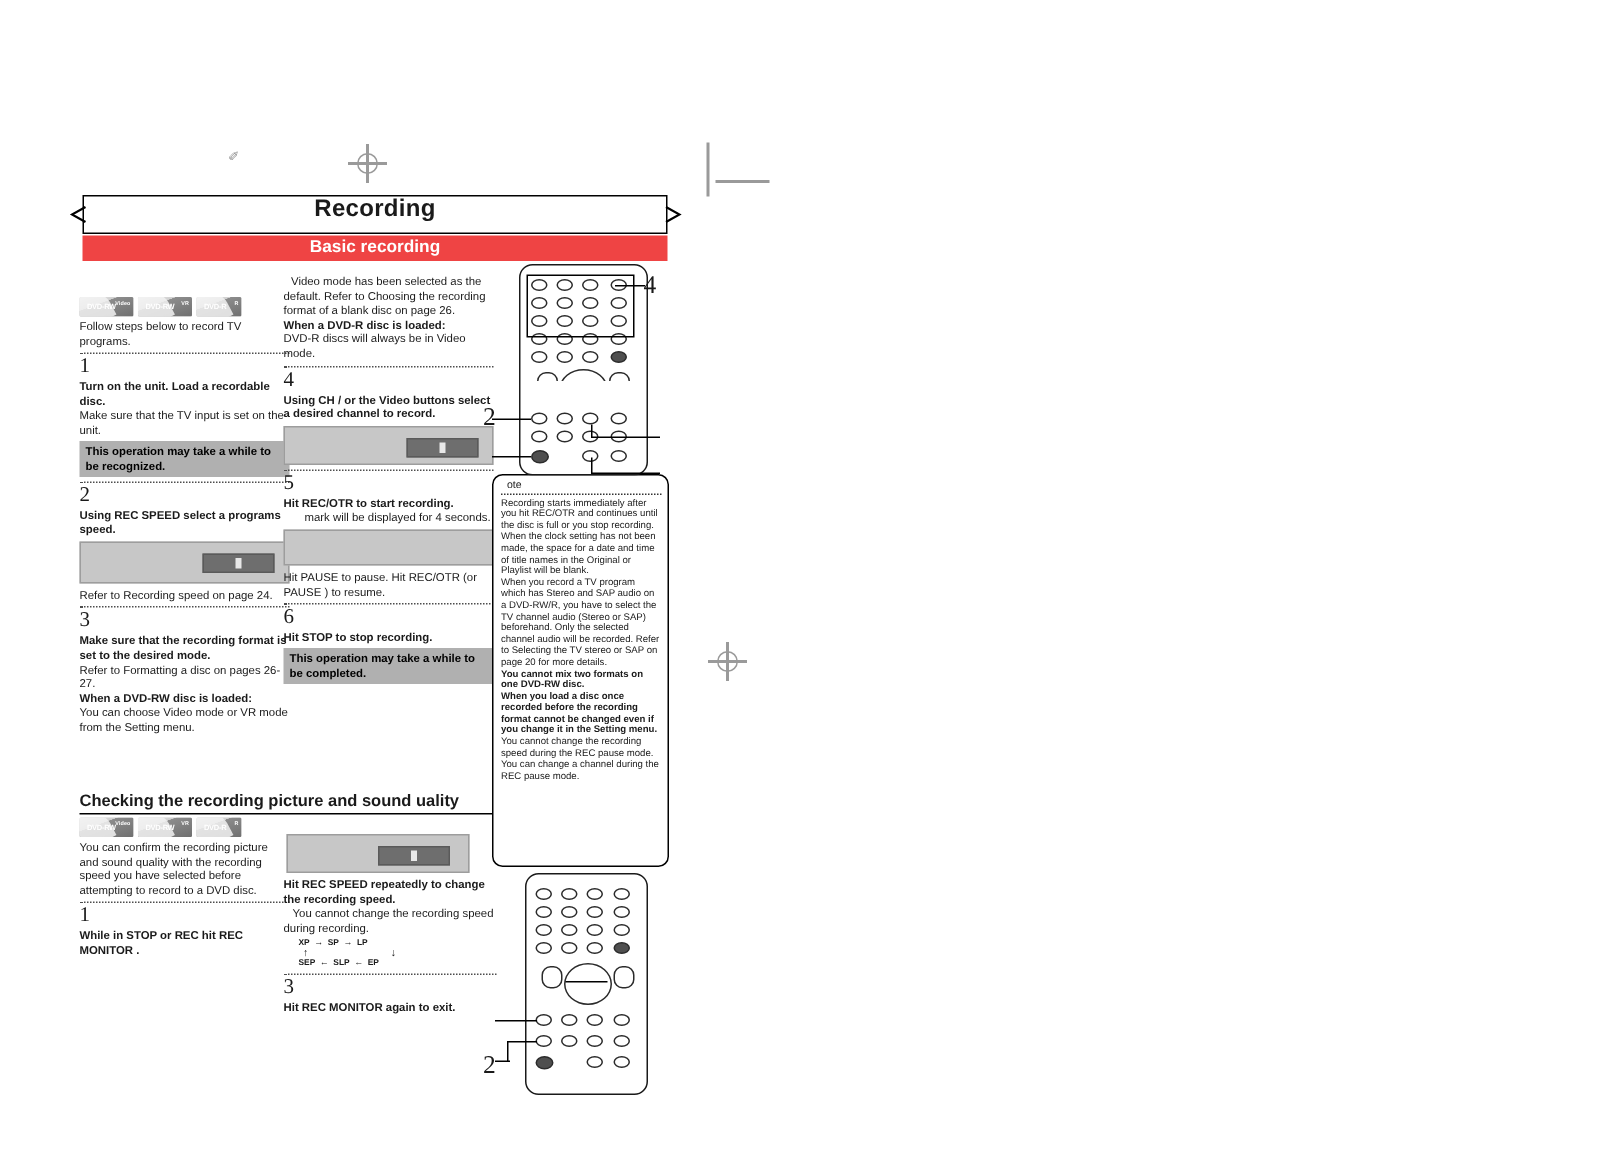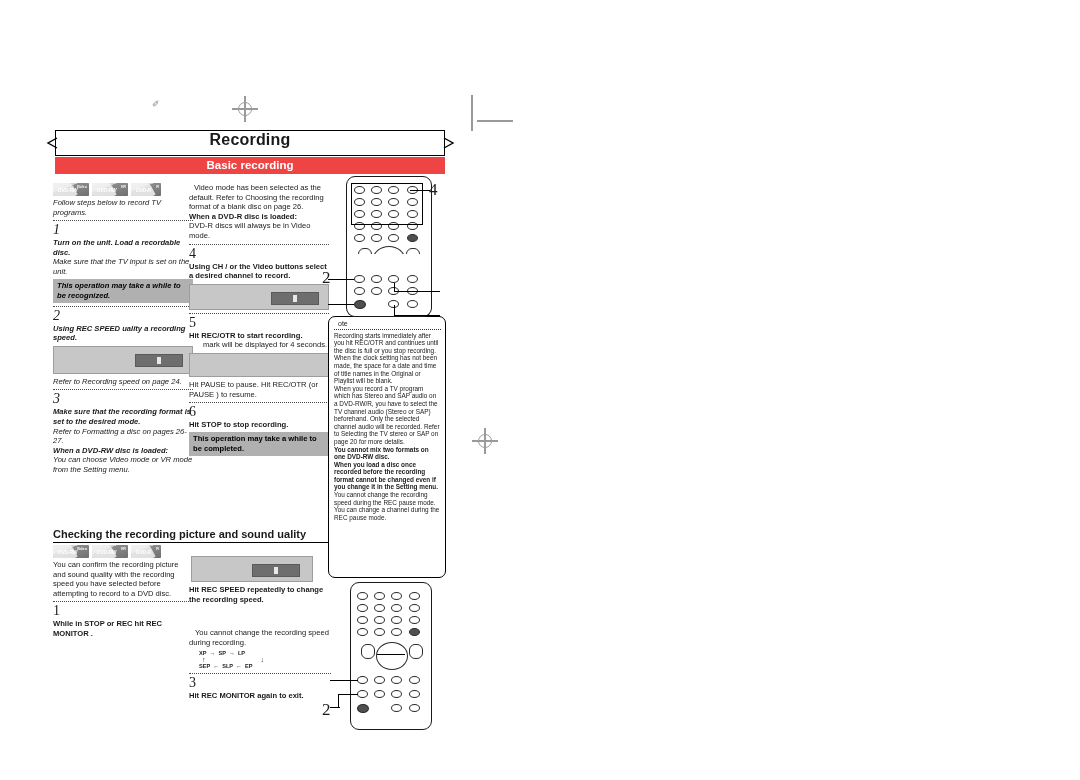--- a/index.html
+++ b/index.html
@@ -42,21 +42,21 @@
     position:absolute;left:55px;top:157px;width:390px;height:17px;
     background:#ef4444;
   }
   .subbar span{
     display:block;text-align:center;color:#fff;font-size:11.5px;font-weight:bold;
     line-height:17px;
   }
 
   
   .col{position:absolute;font-size:7.6px;line-height:9.6px;}
-  .col1{left:53px;top:183px;width:140px;font-style:italic;}
+  .col1{left:53px;top:198px;width:140px;}
   .col2{left:189px;top:183px;width:140px;}
 
   .p{margin:0 0 0 0;}
   .b{font-weight:bold;}
   .stepnum{font-size:14px;font-weight:normal;line-height:14px;font-family:"Liberation Serif", serif;margin:1px 0 1px 0;}
   .dots{
     border-top:1.6px dotted #4d4d4d;
     height:0;margin:3px 0 2px 0;
   }
   .hl{
@@ -178,21 +178,21 @@
     <p class="p">Follow steps below to record TV programs.</p>
     <div class="dots"></div>
 
     <div class="stepnum">1</div>
     <p class="p b">Turn on the unit. Load a recordable disc.</p>
     <p class="p">Make sure that the TV input is set on the unit.</p>
     <span class="hl">This operation may take a while to be recognized.</span>
     <div class="dots"></div>
 
     <div class="stepnum">2</div>
-    <p class="p b">Using REC SPEED  uality a recording speed.</p>
+    <p class="p b">Using REC SPEED  select a programs speed.</p>
     <div class="panel">
         <span class="seg">
           <i></i>
         </span>
       </div>
     <p class="p">Refer to  Recording speed on page 24.</p>
     <div class="dots"></div>
 
     <div class="stepnum">3</div>
     <p class="p b">Make sure that the recording format is set to the desired mode.</p>
@@ -258,21 +258,21 @@
   </div>
 
   <div class="col" style="left:189px;top:553px;width:142px;">
     <div class="panel" style="height:24px;width:120px;margin-left:2px;">
         <span class="seg" style="right:12px;">
           <i></i>
         </span>
       </div>
 
     <p class="p b">Hit  REC SPEED  repeatedly to change the recording speed.</p>
-    <p class="p" style="text-indent:6px;margin-top:24px;">You cannot change the recording speed during recording.</p>
+    <p class="p" style="text-indent:6px;">You cannot change the recording speed during recording.</p>
 
     <div class="speedmap">
       <div class="row">
         <span>XP</span>
         <span class="arw">→</span>
         <span>SP</span>
         <span class="arw">→</span>
         <span>LP</span>
       </div>
       <div class="mid">

